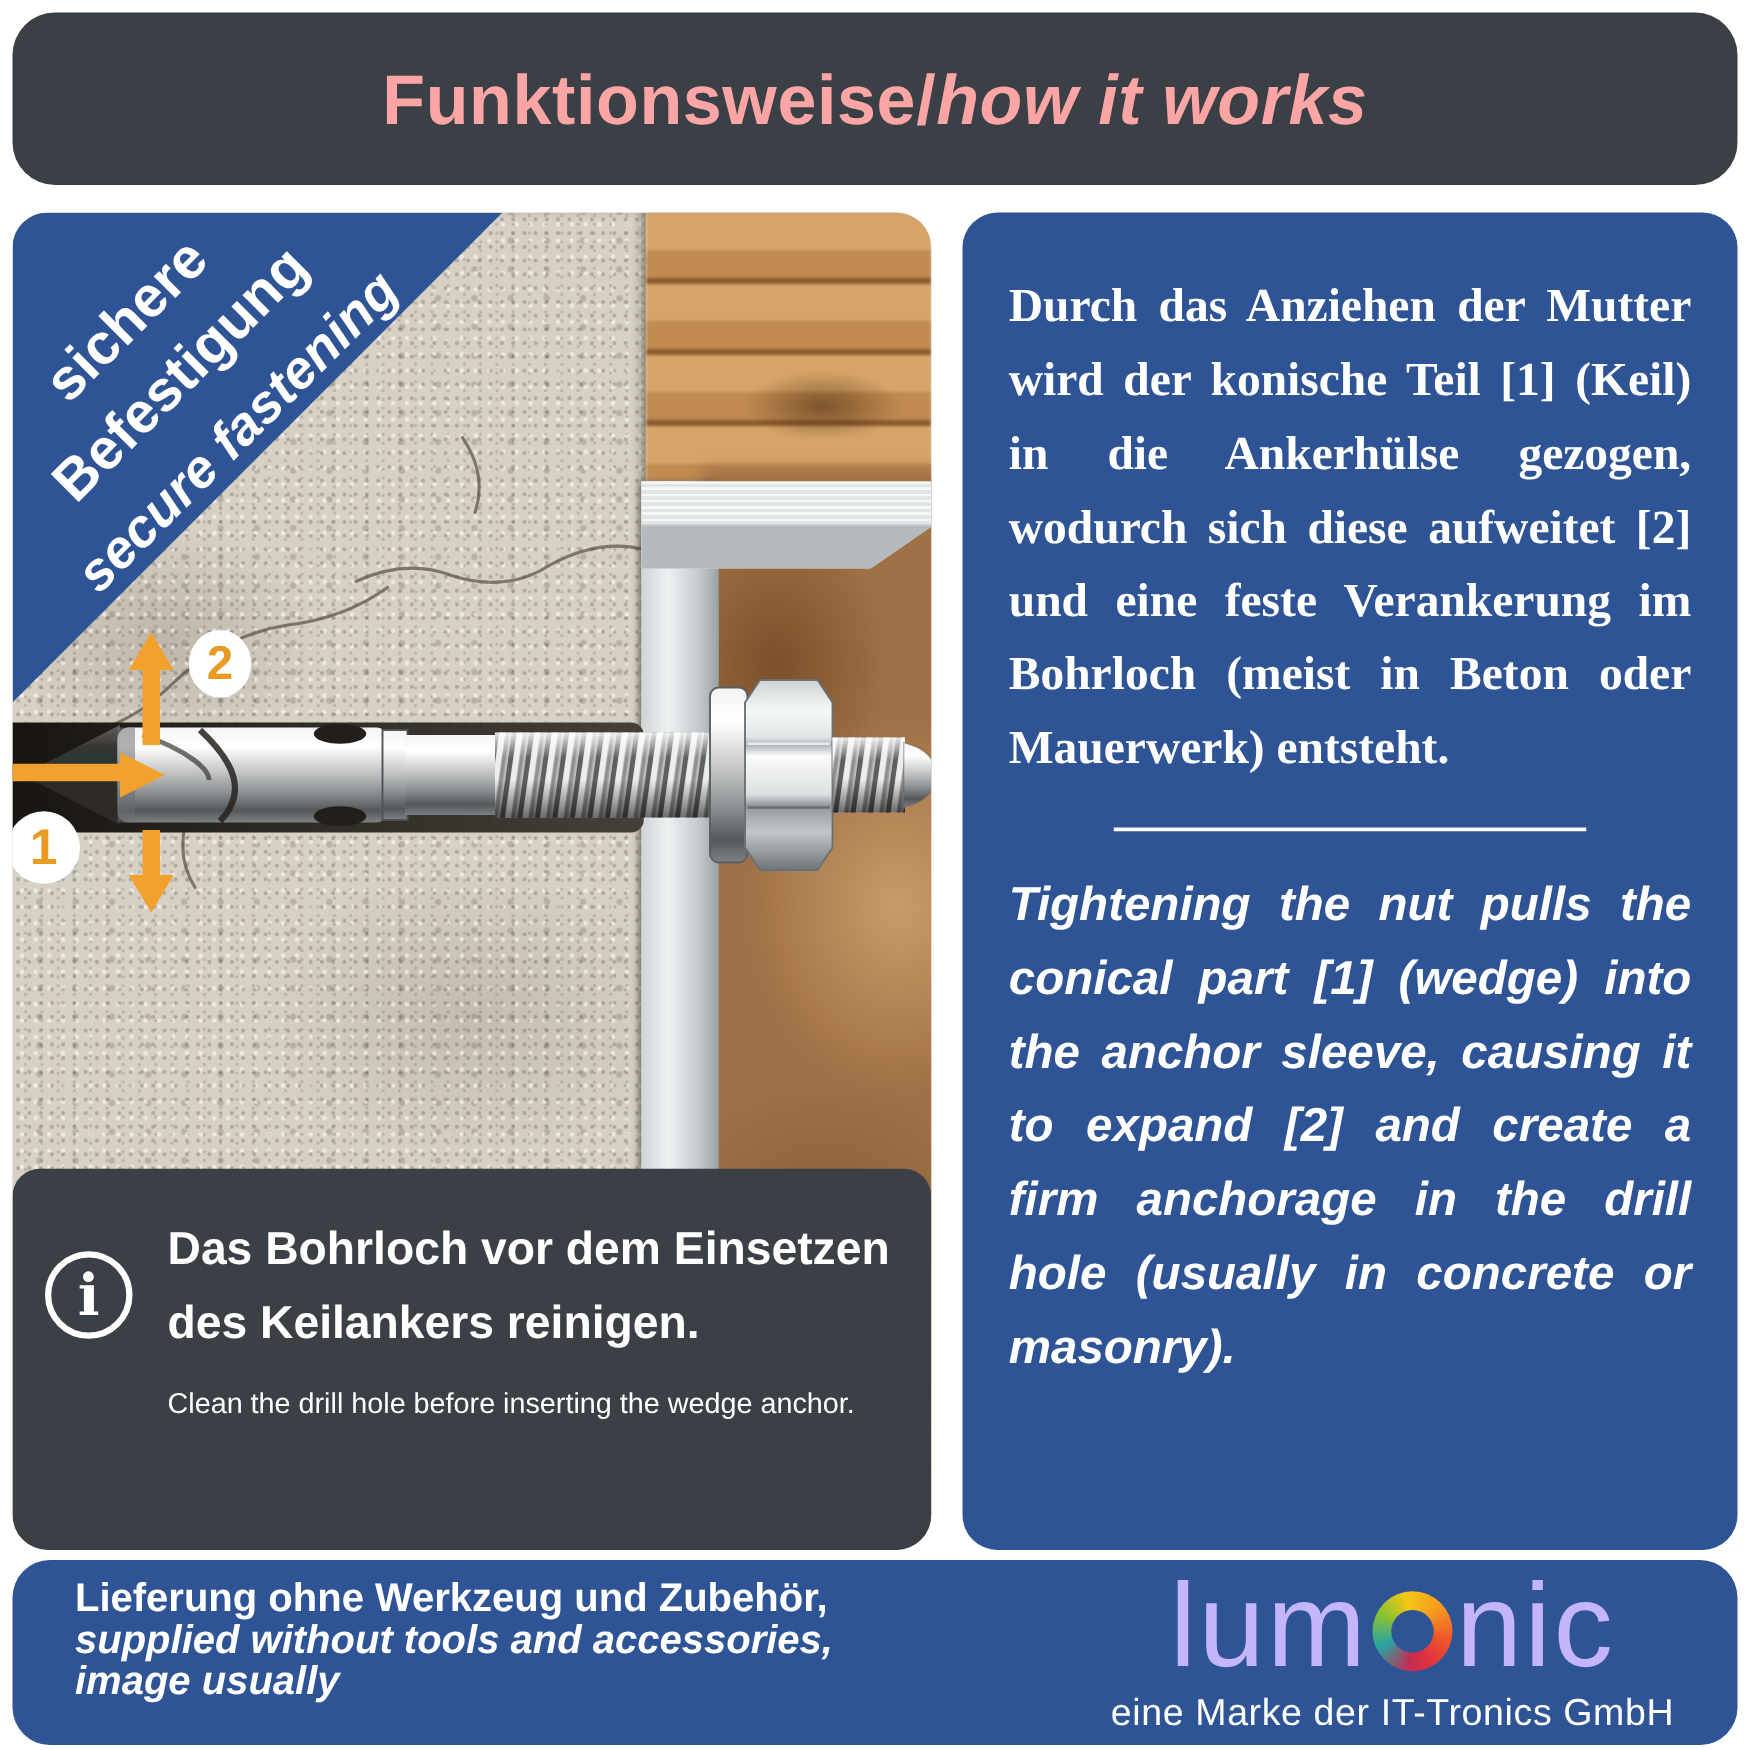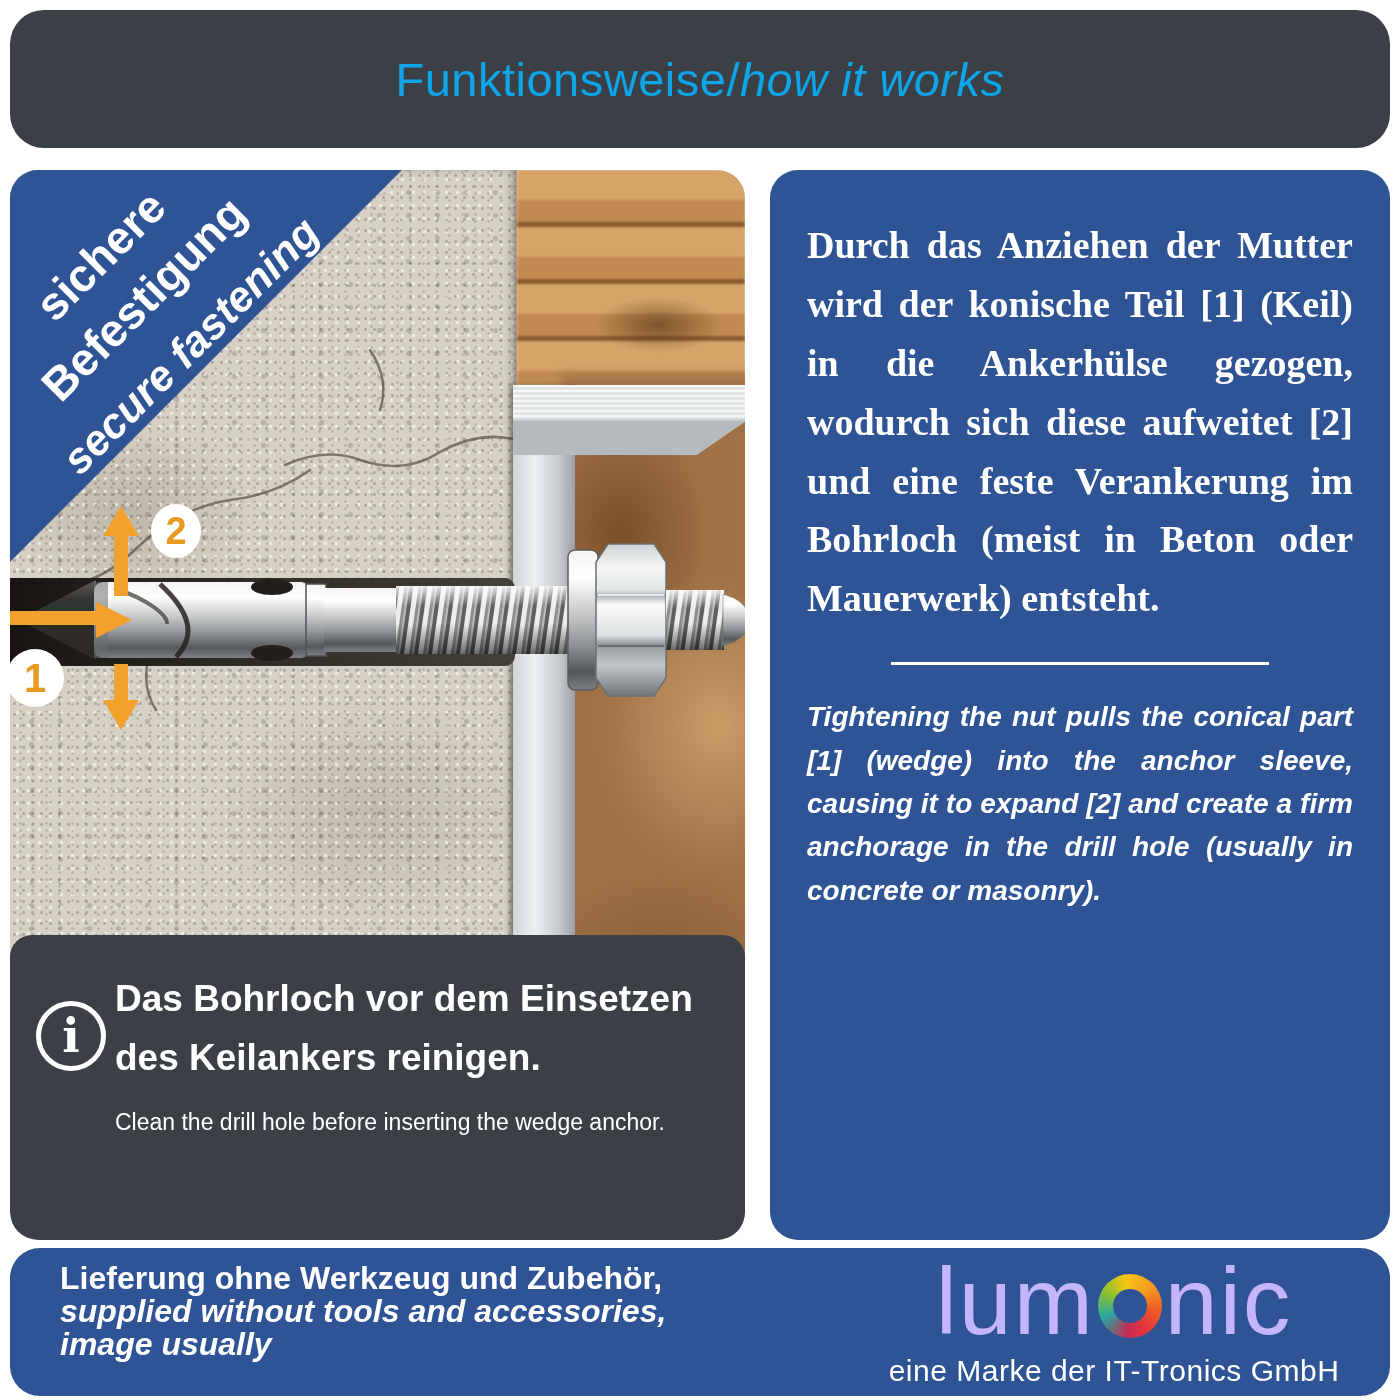--- a/index.html
+++ b/index.html
@@ -3,21 +3,21 @@
 <meta charset="utf-8">
 <style>
   * { margin:0; padding:0; box-sizing:border-box; }
   html,body { background:#ffffff; }
   body { font-family:"Liberation Sans", sans-serif; }
   .page { position:relative; width:1400px; height:1400px; background:#fff; overflow:hidden; }
 
   
   .header { position:absolute; left:10px; top:10px; width:1380px; height:138px;
             background:#3a4046; border-radius:34px; display:flex; align-items:center; justify-content:center; }
-  .header .title { color:#0ea5e9; font-size:47px; font-weight:400; letter-spacing:.5px; }
+  .header .title { color:#fca5a5; font-size:56px; font-weight:700; letter-spacing:.5px; }
   .header .title .it { font-style:italic; }
 
   
   .photo { position:absolute; left:10px; top:170px; width:735px; height:1070px;
            border-radius:28px; overflow:hidden; background:#d7d1c5; }
 
   .concrete { position:absolute; left:0; top:0; width:507px; height:1070px;
     background-color:#d7d1c5;
     background-image:
       radial-gradient(circle, rgba(54,48,41,.25) 1.2px, transparent 1.9px),
@@ -87,30 +87,30 @@
     transform:rotate(-45deg); text-align:center; color:#fff; line-height:1.32; }
   .banner-text .de { font-size:46px; font-weight:700; }
   .banner-text .en { font-size:43px; font-weight:700; font-style:italic; margin-top:8px; }
 
   
   .infobox { position:absolute; left:0; top:765px; width:735px; height:305px;
     background:#3a4046; border-radius:22px 22px 28px 28px; }
   .info-icon { position:absolute; left:26px; top:66px; width:70px; height:70px;
     border:5px solid #fff; border-radius:50%; display:flex; align-items:center; justify-content:center; }
   .info-icon span { font-family:"DejaVu Serif", serif; font-weight:700; font-size:46px; color:#fff; line-height:1; }
-  .info-text { position:absolute; left:105px; top:34px; width:596px; color:#fff; }
+  .info-text { position:absolute; left:124px; top:34px; width:596px; color:#fff; }
   .info-text .de { font-size:37px; font-weight:700; line-height:1.6; }
   .info-text .en { font-size:23px; font-weight:400; line-height:1.55; margin-top:18px; }
 
   
   .desc { position:absolute; left:770px; top:170px; width:620px; height:1070px;
     background:#2e5496; border-radius:28px; padding:46px 37px; color:#fff; }
   .desc .de { font-size:38px; font-weight:700; line-height:1.55; text-align:justify;font-family:Liberation Serif, serif; }
   .desc .rule { width:378px; height:0; border:none; border-top:3px solid #fff; margin:34px auto 30px auto; }
-  .desc .en { font-size:28px; font-weight:700; font-style:italic; line-height:1.55; text-align:justify; }
+  .desc .en { font-size:38px; font-weight:700; font-style:italic; line-height:1.55; text-align:justify; }
 
   
   .footer { position:absolute; left:10px; top:1248px; width:1380px; height:148px;
     background:#2e5496; border-radius:30px; color:#fff; }
   .footer .notes { position:absolute; left:50px; top:14px; font-size:32px; line-height:33px; }
   .footer .notes .b { font-weight:700; }
   .footer .notes .i { font-weight:700; font-style:italic; }
   .brand { position:absolute; right:36px; top:4px; width:480px; text-align:center; }
   .brand-logo { font-size:95px; font-weight:400; color:#c4b5fd; letter-spacing:2px; line-height:1.05; }
   .brand-ring { display:inline-block; width:64px; height:64px; border-radius:50%; vertical-align:-4px;

